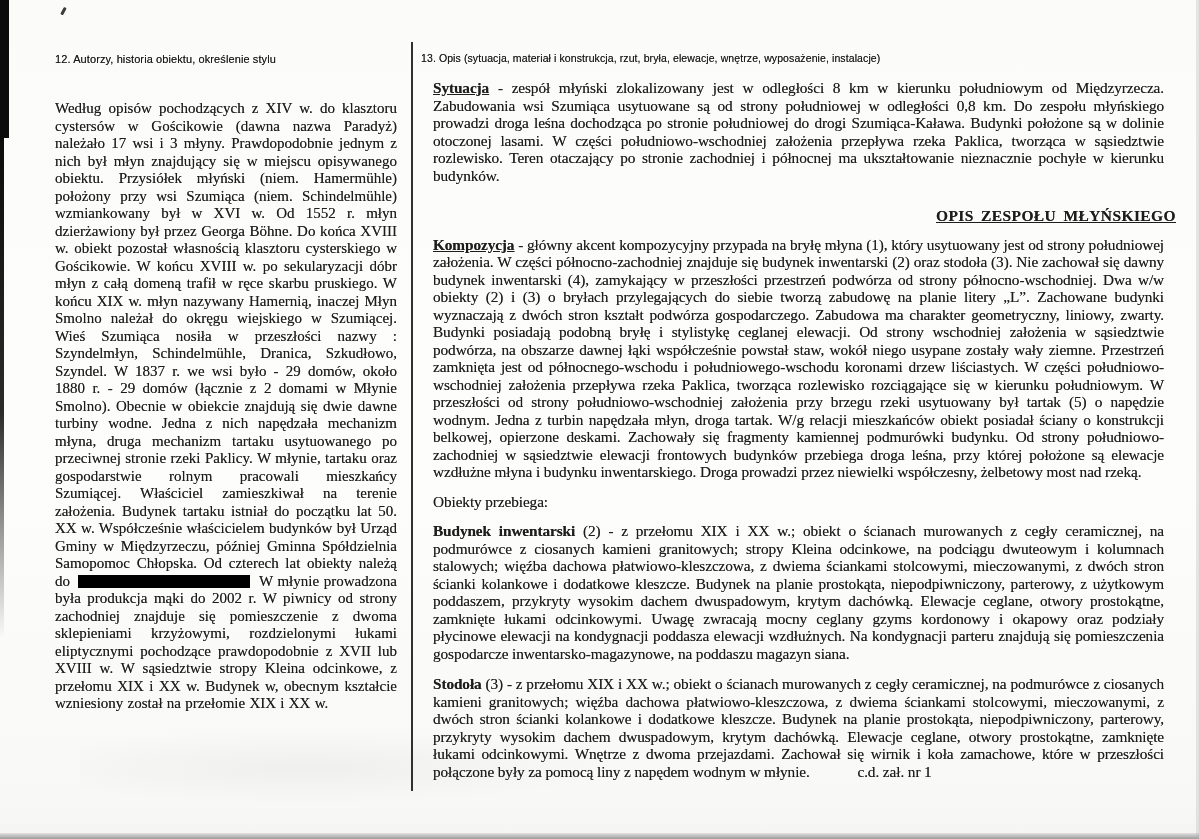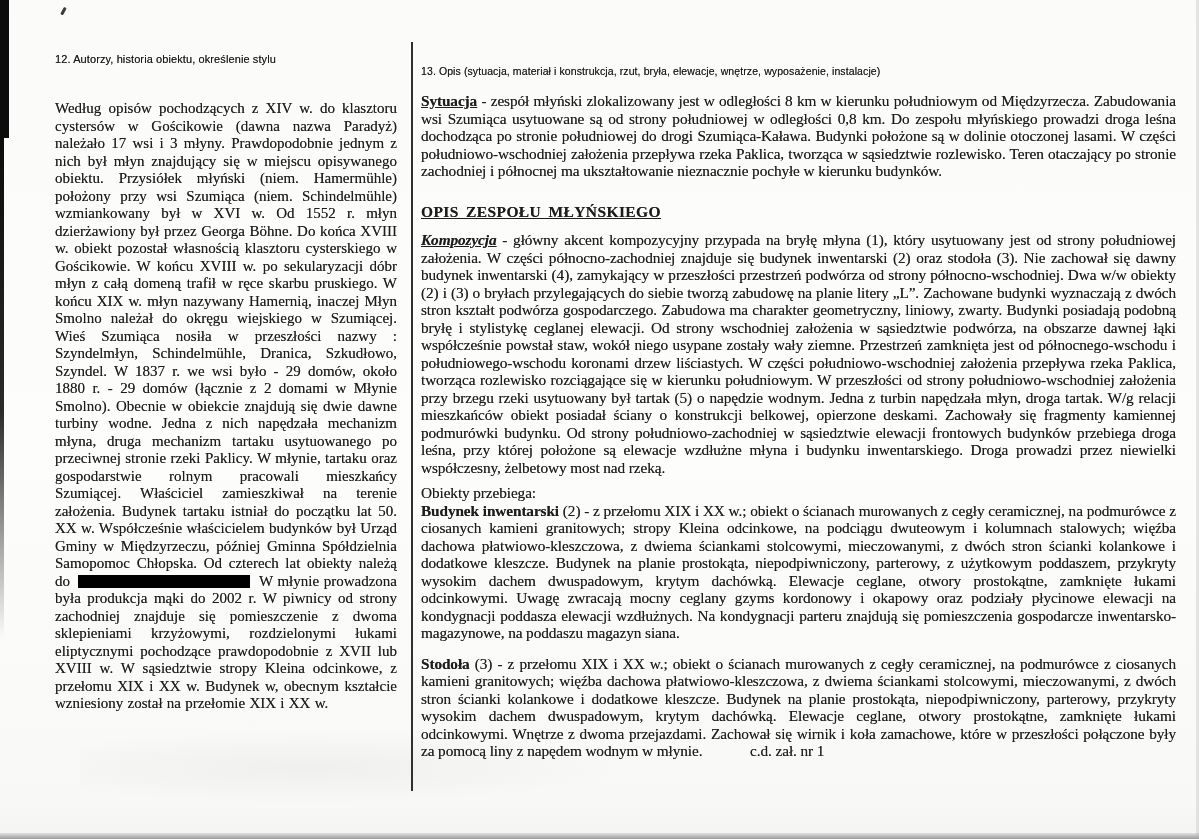--- a/index.html
+++ b/index.html
@@ -47,47 +47,48 @@
   .redaction {
     display: inline-block;
     width: 172px;
     height: 13px;
     background: #000;
     vertical-align: -2px;
     margin: 0 5px 0 3px;
   }
 
   
-  .col-right { position:absolute; left:421px; top:65px; width:755px; }
+  .col-right { position:absolute; left:421px; top:52px; width:755px; }
   .col-right .form-header { font-size: 10.5px; }
   .para {
-    margin: 0;
+    margin: 12px;
     font-size: 15.3px;
     line-height: 17.5px;
     text-align: justify;
     letter-spacing: -0.1px;
   }
   .p-situation   { margin-top: 15px; }
   .section-heading {
     margin: 23px 0 0 0;
     font-size: 15.5px;
     line-height: 17.5px;
     font-weight: 700;
     letter-spacing: 0.4px;
     text-decoration: underline;
     word-spacing: 3px;
+    text-align: right;
   }
   .p-composition { margin-top: 11px; }
   .p-objects     { margin-top: 8px; }
   .p-inventory   { margin-top: 0; }
   .p-barn        { margin-top: 13px; font-family: Liberation Serif, serif; }
 
   .lead-bold        { font-weight: 700; }
   .lead-underline   { text-decoration: underline; }
-  .lead-italic      { font-style: italic; }
+  .lead-italic      { }
   .cont-note        { display: inline-block; margin-left: 44px; }
 </style>
 </head>
 <body>
 
 <div class="page">
 
   <div class="edge-left-top"></div>
   <div class="edge-left"></div>
   <div class="edge-bottom"></div>

